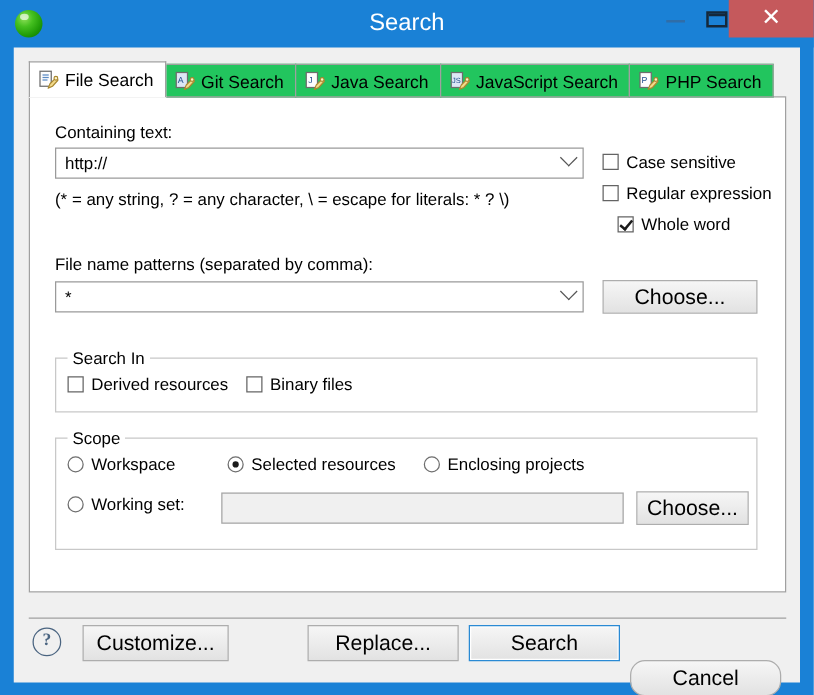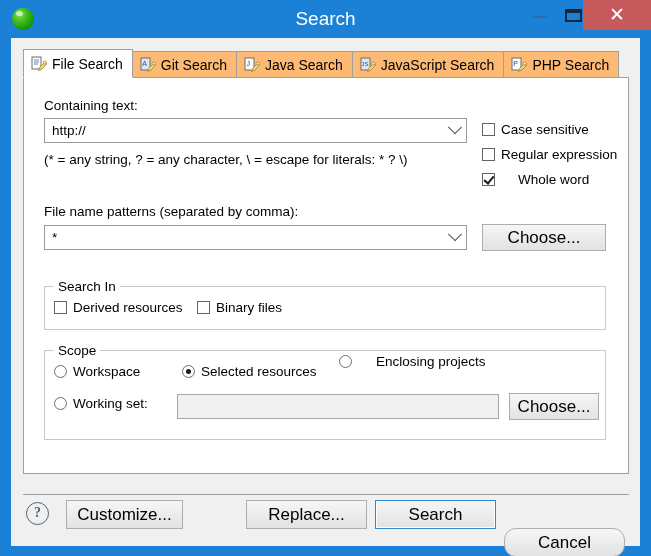--- a/index.html
+++ b/index.html
@@ -136,21 +136,21 @@
     display: flex;
     align-items: flex-end;
     z-index: 3;
   }
   .tab {
     height: 27px;
     box-sizing: border-box;
     display: flex;
     align-items: center;
     padding: 0 9px 0 7px;
-    background: #fdba74;
+    background: #22c55e;
     border: 1px solid #a0a0a0;
     border-bottom: 1px solid #a0a0a0;
     margin-right: -1px;
     font-size: 14px;
     color: #000;
     white-space: nowrap;
     cursor: default;
   }
   .tab.selected {
     height: 29px;
@@ -444,21 +444,21 @@
         <span class="lbl" style="left:20px; top:74px;">(* = any string, ? = any character, \ = escape for literals: * ? \)</span>
 
         <div class="cb" style="left:458px; top:44px;">
           <span class="box"></span>
           <span>Case sensitive</span>
         </div>
         <div class="cb" style="left:458px; top:69px;align-items:center;">
           <span class="box"></span>
           <span>Regular expression</span>
         </div>
-        <div class="cb" style="left:458px; top:94px;gap:17px;">
+        <div class="cb" style="left:470px; top:94px;">
           <span class="box checked"></span>
           <span>Whole word</span>
         </div>
 
         <span class="lbl" style="left:20px; top:126px;">File name patterns (separated by comma):</span>
 
         <div class="combo" style="left:20px; top:147px; width:423px; height:25px;">
           <span class="val">*</span>
           <span class="arrow"><i class="chev"></i></span>
         </div>
@@ -482,21 +482,21 @@
           <span class="group-title">Scope</span>
 
           <div class="rb" style="left:9px; top:13px;">
             <span class="circ"></span>
             <span>Workspace</span>
           </div>
           <div class="rb" style="left:137px; top:13px;">
             <span class="circ checked"></span>
             <span>Selected resources</span>
           </div>
-          <div class="rb" style="left:294px; top:3px;gap:18px;">
+          <div class="rb" style="left:294px; top:13px;">
             <span class="circ"></span>
             <span>Enclosing projects</span>
           </div>
 
           <div class="rb" style="left:9px; top:45px;">
             <span class="circ"></span>
             <span>Working set:</span>
           </div>
 
           <div class="textfield" style="left:132px; top:43px; width:322px; height:25px;">

